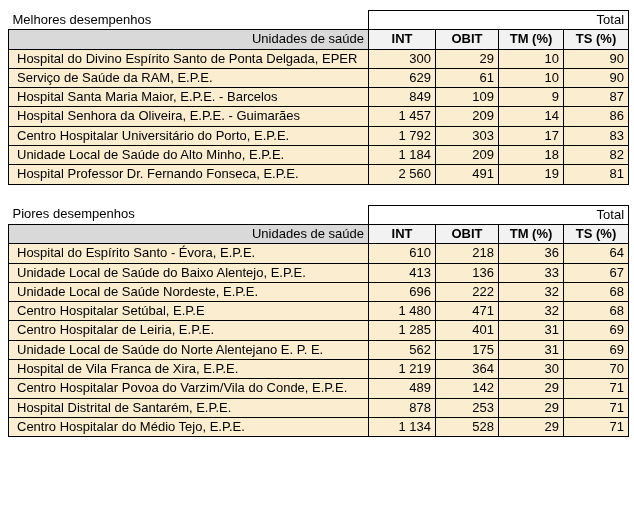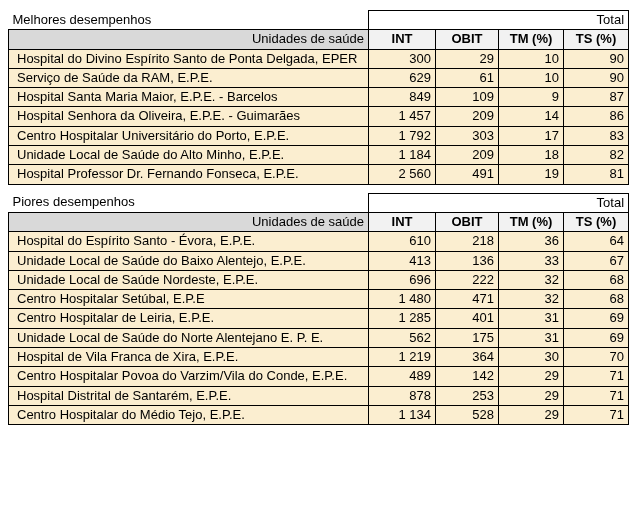--- a/index.html
+++ b/index.html
@@ -8,21 +8,21 @@
     background: var(--page-bg, #FFFFFF);
     font-family: "Liberation Sans", "DejaVu Sans", sans-serif;
     color: var(--text-color, #000000);
   }
   .wrap { padding: 10px 6px 8px 8px; }
   table.perf {
     border-collapse: collapse;
     table-layout: fixed;
     width: 620px;
   }
-  table.perf + table.perf { margin-top: 8px; }
+  table.perf + table.perf { margin-top: 20px; }
   col.c-name  { width: 360px; }
   col.c-int   { width: 67px; }
   col.c-obit  { width: 63px; }
   col.c-tm    { width: 65px; }
   col.c-ts    { width: 65px; }
   .perf td, .perf th {
     border: 1.4px solid var(--border-color, #000000);
     height: 18.3px;
     font-size: 13px;
     line-height: 1.1;

